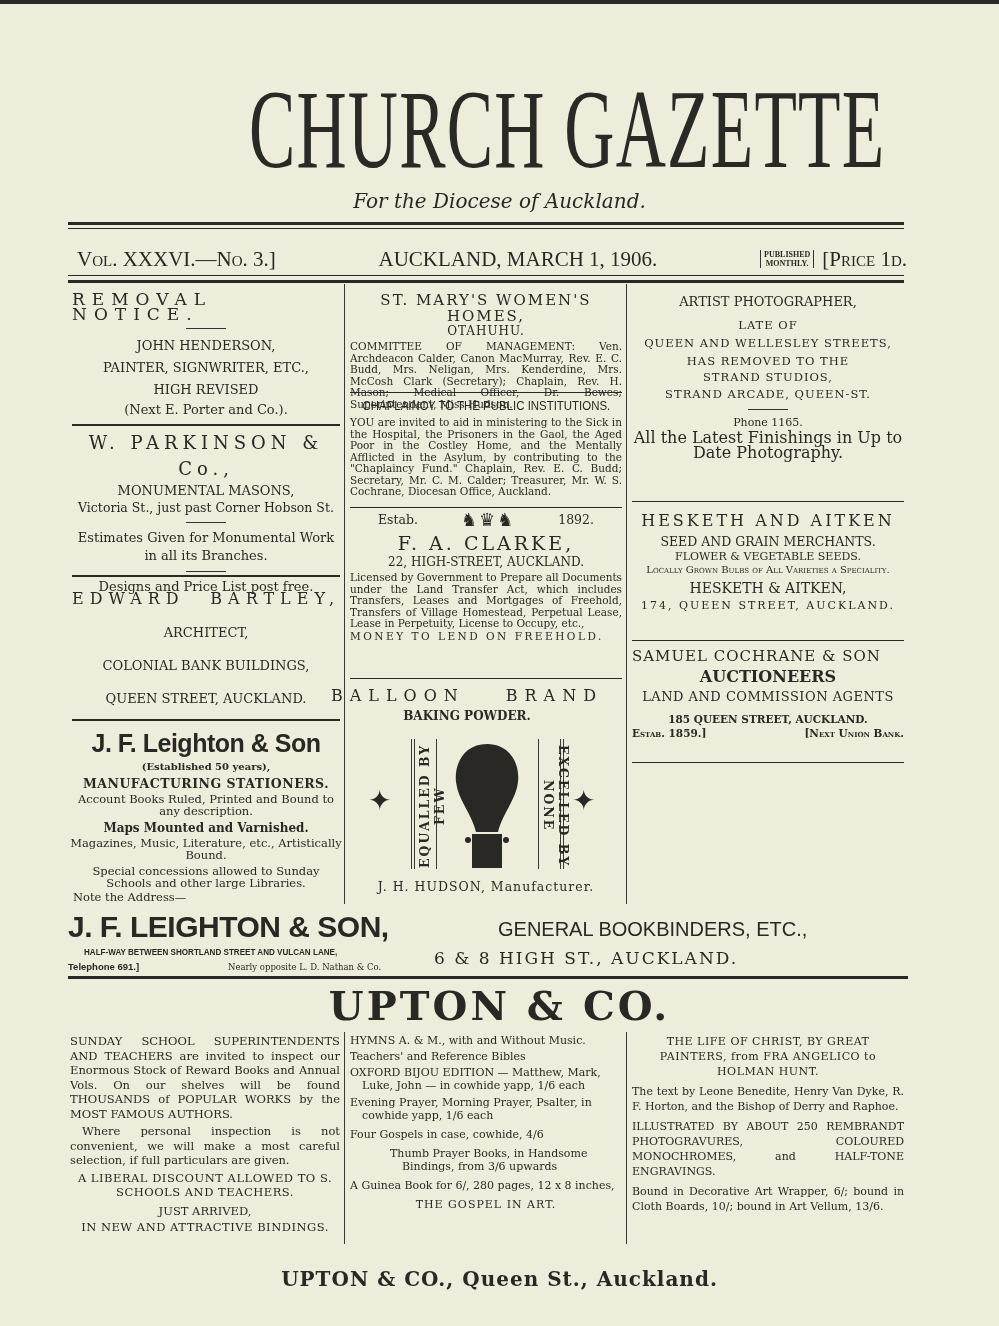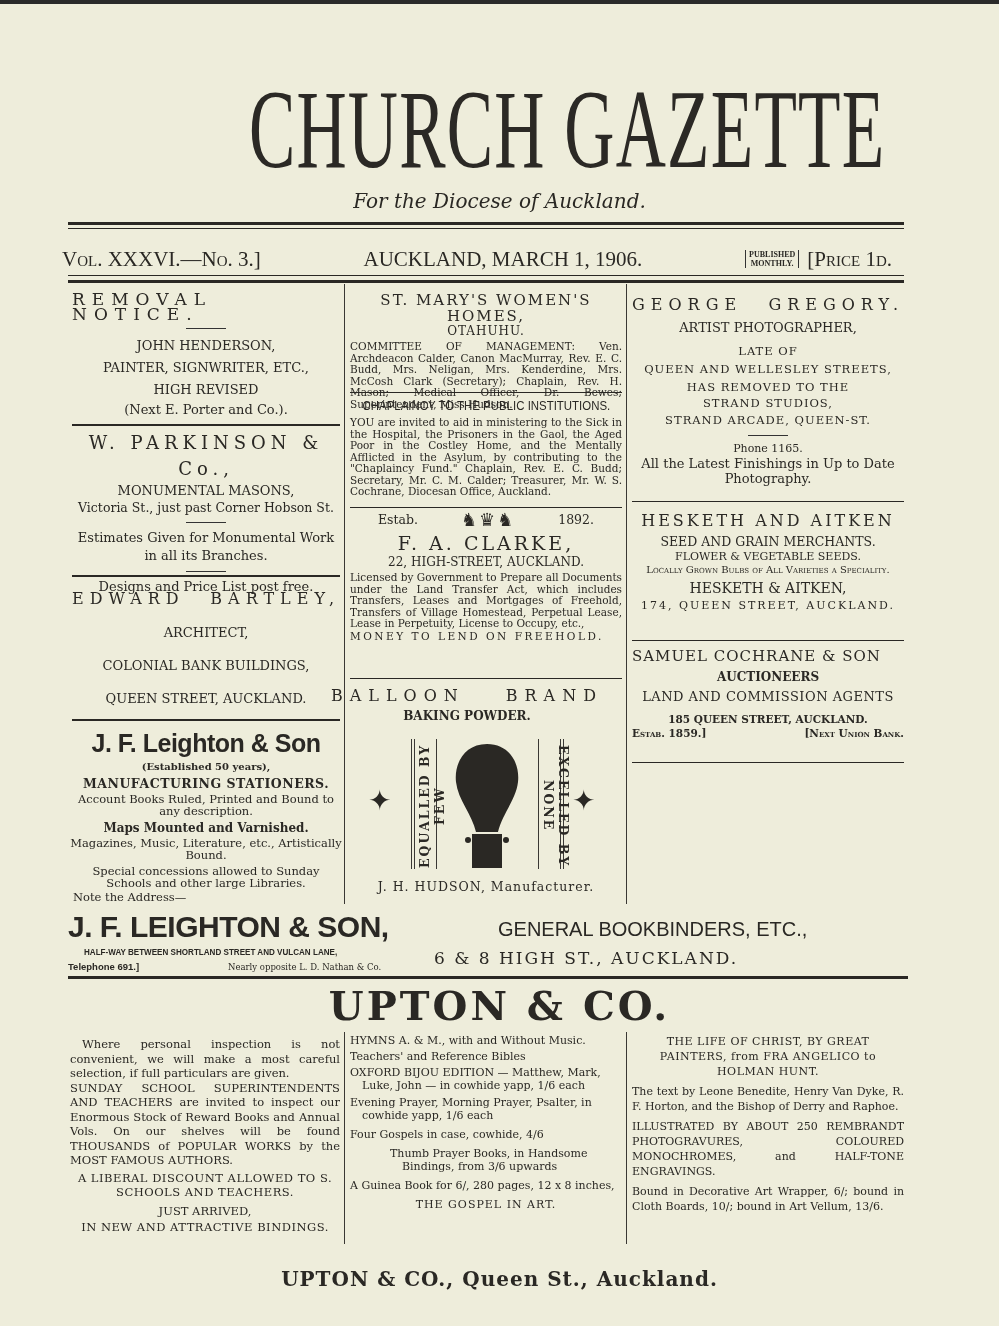--- a/index.html
+++ b/index.html
@@ -8,21 +8,21 @@
   .topbar{position:absolute;left:0;top:0;width:999px;height:4px;background:#2a2a2a;}
   .page{position:absolute;left:0;top:4px;width:999px;height:1322px;background:#eeeddb;}
   .abs{position:absolute;}
   .c{text-align:center;}
   .title{left:95px;top:70px;width:810px;font-family:"Liberation Serif",serif;font-size:112px;
          letter-spacing:2px;transform:scaleX(0.62);transform-origin:center top;white-space:nowrap;
          line-height:110px;color:#2b2925;text-align:center;}
   .subtitle{left:0;top:185px;width:999px;font-family:"DejaVu Serif",serif;font-style:italic;
             font-size:20px;text-align:center;}
   .rule{position:absolute;background:#2a2824;}
-  .dateline{left:62px;top:240px;width:830px;height:30px;font-family:"Liberation Serif",serif;
+  .dateline{left:77px;top:240px;width:830px;height:30px;font-family:"Liberation Serif",serif;
             font-size:21px;display:flex;justify-content:space-between;align-items:center;}
   .smallcap{font-variant:small-caps;}
   .pub{font-size:8px;line-height:9px;border-left:1px solid #333;border-right:1px solid #333;
        padding:0 3px;text-align:center;font-weight:bold;}
   .col{position:absolute;font-size:12.5px;line-height:15px;}
   .vrule{position:absolute;width:1px;background:#3a3834;}
   .hdr-spaced{letter-spacing:7px;font-size:17px;}
   .sc{font-size:11.5px;letter-spacing:1px;}
   .bold{font-weight:bold;}
   .sans{font-family:"Liberation Sans","DejaVu Sans",sans-serif;}
@@ -144,46 +144,45 @@
   </svg>
   <div class="vrule" style="left:538px;top:735px;height:130px;"></div>
   <div class="vrule" style="left:560px;top:735px;height:130px;"></div>
   <div class="vrule" style="left:563px;top:735px;height:130px;"></div>
   <div class="vert" style="left:541px;top:738px;height:128px;text-align:center;">EXCELLED BY NONE</div>
   <div class="abs" style="left:368px;top:780px;font-size:28px;">✦</div>
   <div class="abs" style="left:572px;top:780px;font-size:28px;">✦</div>
   <p class="abs c" style="left:350px;top:875px;width:272px;font-size:12.5px;line-height:16px;letter-spacing:1px;">J. H. HUDSON, Manufacturer.</p>
 
   <div class="col c" style="left:632px;top:288px;width:272px;">
-    <p class="hdr-spaced" style="font-size:16px;letter-spacing:6px;line-height:26px;text-align:justify;text-align-last:justify;">GEORGE GREGORY.</p>
     <p style="font-size:13px;line-height:20px;">ARTIST PHOTOGRAPHER,</p>
     <p class="sc" style="line-height:18px;margin-top:4px;">LATE OF</p>
     <p class="sc" style="line-height:18px;">QUEEN AND WELLESLEY STREETS,</p>
     <p class="sc" style="line-height:18px;">HAS REMOVED TO THE</p>
     <p class="sc" style="line-height:15px;">STRAND STUDIOS,</p>
     <p class="sc" style="line-height:18px;">STRAND ARCADE, QUEEN-ST.</p>
     <div class="short"></div>
     <p style="font-size:11px;line-height:14px;">Phone 1165.</p>
-    <p style="font-size:13px;line-height:15px;">All the Latest Finishings in Up to Date Photography.</p>
+    <p style="font-size:16px;line-height:15px;">All the Latest Finishings in Up to Date Photography.</p>
   </div>
   <div class="rule" style="left:632px;top:497px;width:272px;height:1px;"></div>
 
   <div class="col c" style="left:632px;top:504px;width:272px;">
     <p style="font-size:16px;letter-spacing:3px;line-height:26px;">HESKETH AND AITKEN</p>
     <p style="font-size:12.5px;line-height:16px;">SEED AND GRAIN MERCHANTS.</p>
     <p style="font-size:11px;line-height:14px;">FLOWER &amp; VEGETABLE SEEDS.</p>
     <p class="smallcap" style="font-size:10px;line-height:11px;">Locally Grown Bulbs of All Varieties a Speciality.</p>
     <p style="font-size:14px;line-height:22px;margin-top:2px;">HESKETH &amp; AITKEN,</p>
     <p style="font-size:11px;letter-spacing:2px;line-height:14px;">174, QUEEN STREET, AUCKLAND.</p>
   </div>
   <div class="rule" style="left:632px;top:636px;width:272px;height:1px;"></div>
 
   <div class="col c" style="left:632px;top:640px;width:272px;">
     <p style="font-size:15px;letter-spacing:1px;line-height:24px;text-align:left;">SAMUEL COCHRANE &amp; SON</p>
-    <p class="bold" style="font-size:12px;line-height:18px;">AUCTIONEERS</p>
+    <p class="bold" style="font-size:16px;line-height:18px;">AUCTIONEERS</p>
     <p style="font-size:13px;line-height:22px;letter-spacing:0.5px;">LAND AND COMMISSION AGENTS</p>
     <p class="bold" style="font-size:10.5px;line-height:14px;margin-top:4px;">185 QUEEN STREET, AUCKLAND.</p>
     <div style="display:flex;justify-content:space-between;font-size:10.5px;font-weight:bold;line-height:14px;" class="smallcap">
       <span>Estab. 1859.]</span>
       <span>[Next Union Bank.</span>
     </div>
   </div>
   <div class="rule" style="left:632px;top:758px;width:272px;height:1px;"></div>
 
 
@@ -196,22 +195,22 @@
     <span class="abs slab" style="left:366px;top:38px;font-size:17px;letter-spacing:2px;font-weight:normal;">6 &amp; 8 HIGH ST., AUCKLAND.</span>
   </div>
   <div class="rule" style="left:68px;top:972px;width:840px;height:3px;"></div>
 
   <div class="abs c slab" style="left:0;top:978px;width:999px;font-size:40px;letter-spacing:3px;line-height:48px;">UPTON &amp; CO.</div>
 
   <div class="vrule" style="left:344px;top:1028px;height:212px;"></div>
   <div class="vrule" style="left:626px;top:1028px;height:212px;"></div>
 
   <div class="col" style="left:70px;top:1030px;width:270px;font-size:11.5px;line-height:14.5px;">
+    <p class="just">SUNDAY SCHOOL SUPERINTENDENTS AND TEACHERS are invited to inspect our Enormous Stock of Reward Books and Annual Vols. On our shelves will be found THOUSANDS of POPULAR WORKS by the MOST FAMOUS AUTHORS.</p>
     <p class="just" style="text-indent:12px;margin-top:3px;">Where personal inspection is not convenient, we will make a most careful selection, if full particulars are given.</p>
-    <p class="just">SUNDAY SCHOOL SUPERINTENDENTS AND TEACHERS are invited to inspect our Enormous Stock of Reward Books and Annual Vols. On our shelves will be found THOUSANDS of POPULAR WORKS by the MOST FAMOUS AUTHORS.</p>
     <p class="c" style="margin-top:3px;letter-spacing:0.5px;">A LIBERAL DISCOUNT ALLOWED TO S. SCHOOLS AND TEACHERS.</p>
     <p class="c" style="margin-top:4px;">JUST ARRIVED,</p>
     <p class="c" style="margin-top:2px;letter-spacing:0.5px;">IN NEW AND ATTRACTIVE BINDINGS.</p>
   </div>
 
   <div class="col" style="left:350px;top:1030px;width:272px;font-size:11px;line-height:13px;">
     <p style="padding-left:12px;text-indent:-12px;">HYMNS A. &amp; M., with and Without Music.</p>
     <p style="margin-top:3px;">Teachers' and Reference Bibles</p>
     <p style="padding-left:12px;text-indent:-12px;margin-top:3px;">OXFORD BIJOU EDITION — Matthew, Mark, Luke, John — in cowhide yapp, 1/6 each</p>
     <p style="padding-left:12px;text-indent:-12px;margin-top:4px;">Evening Prayer, Morning Prayer, Psalter, in cowhide yapp, 1/6 each</p>

